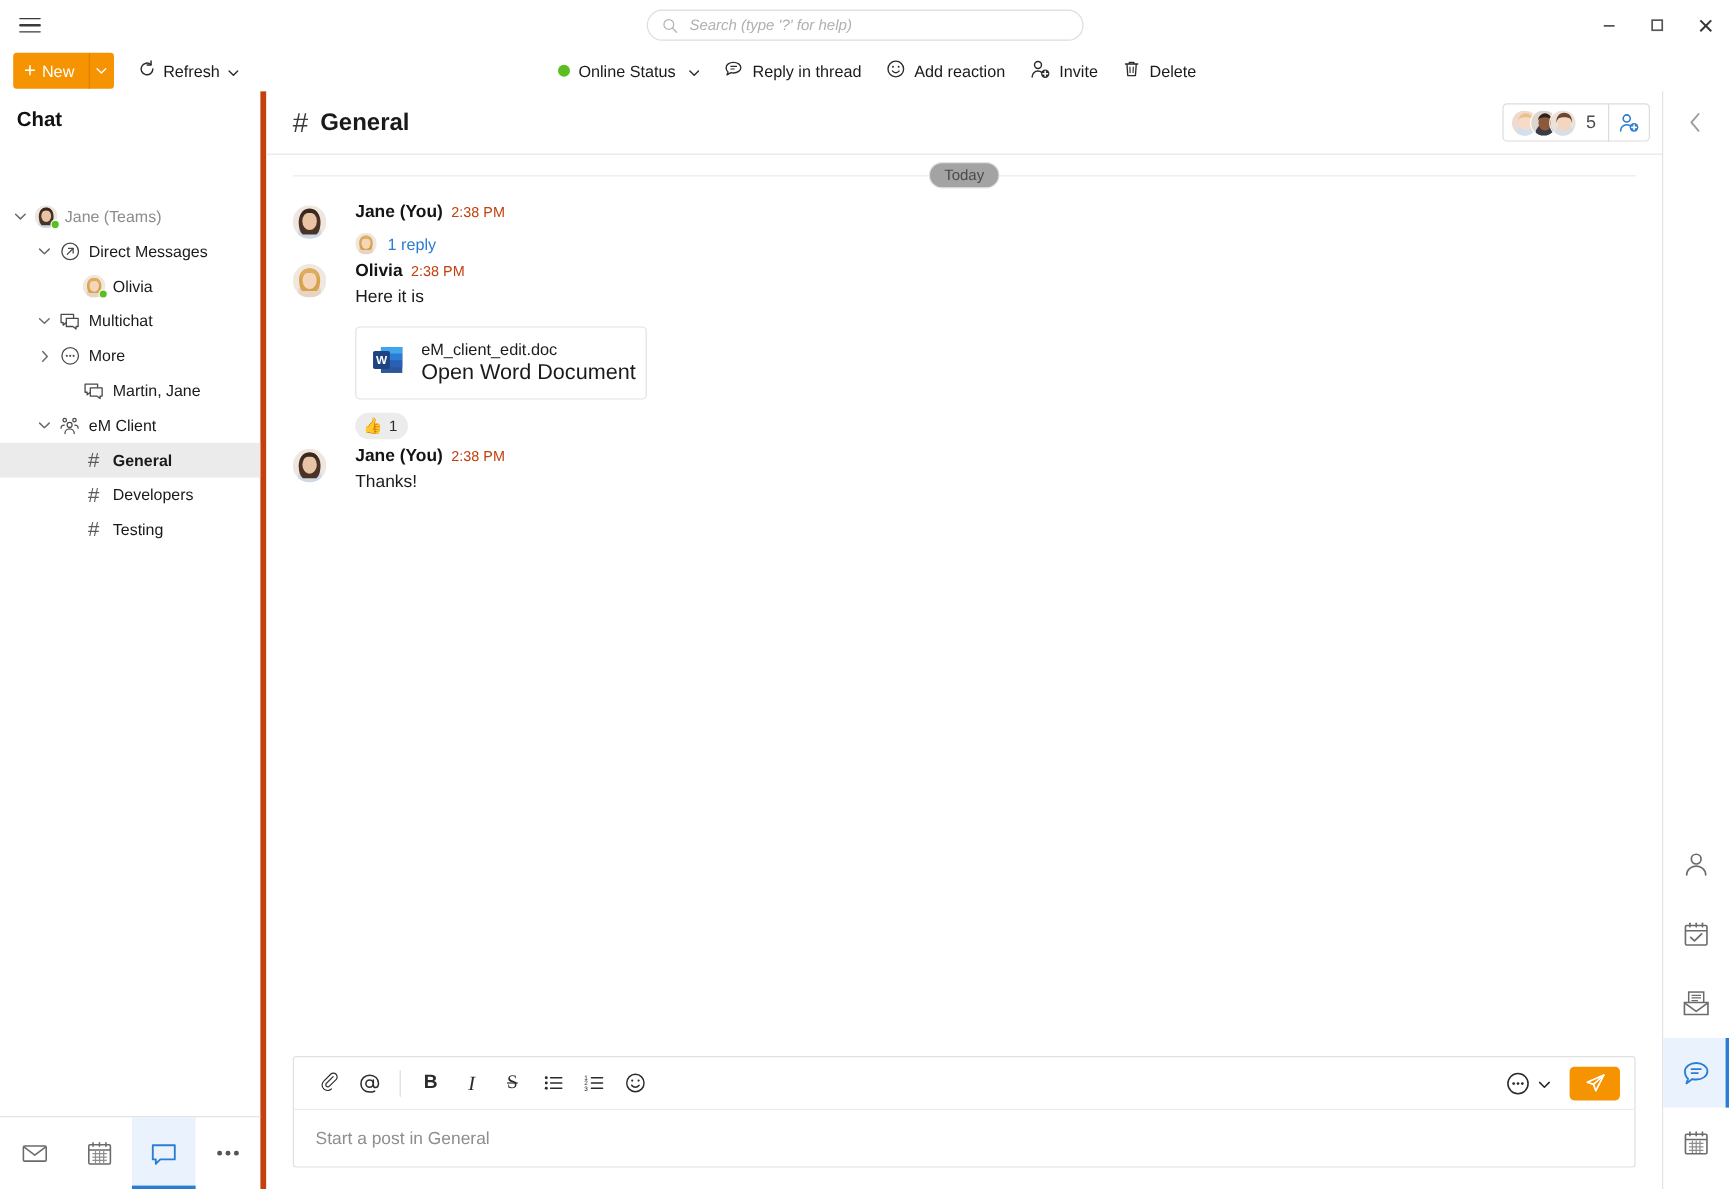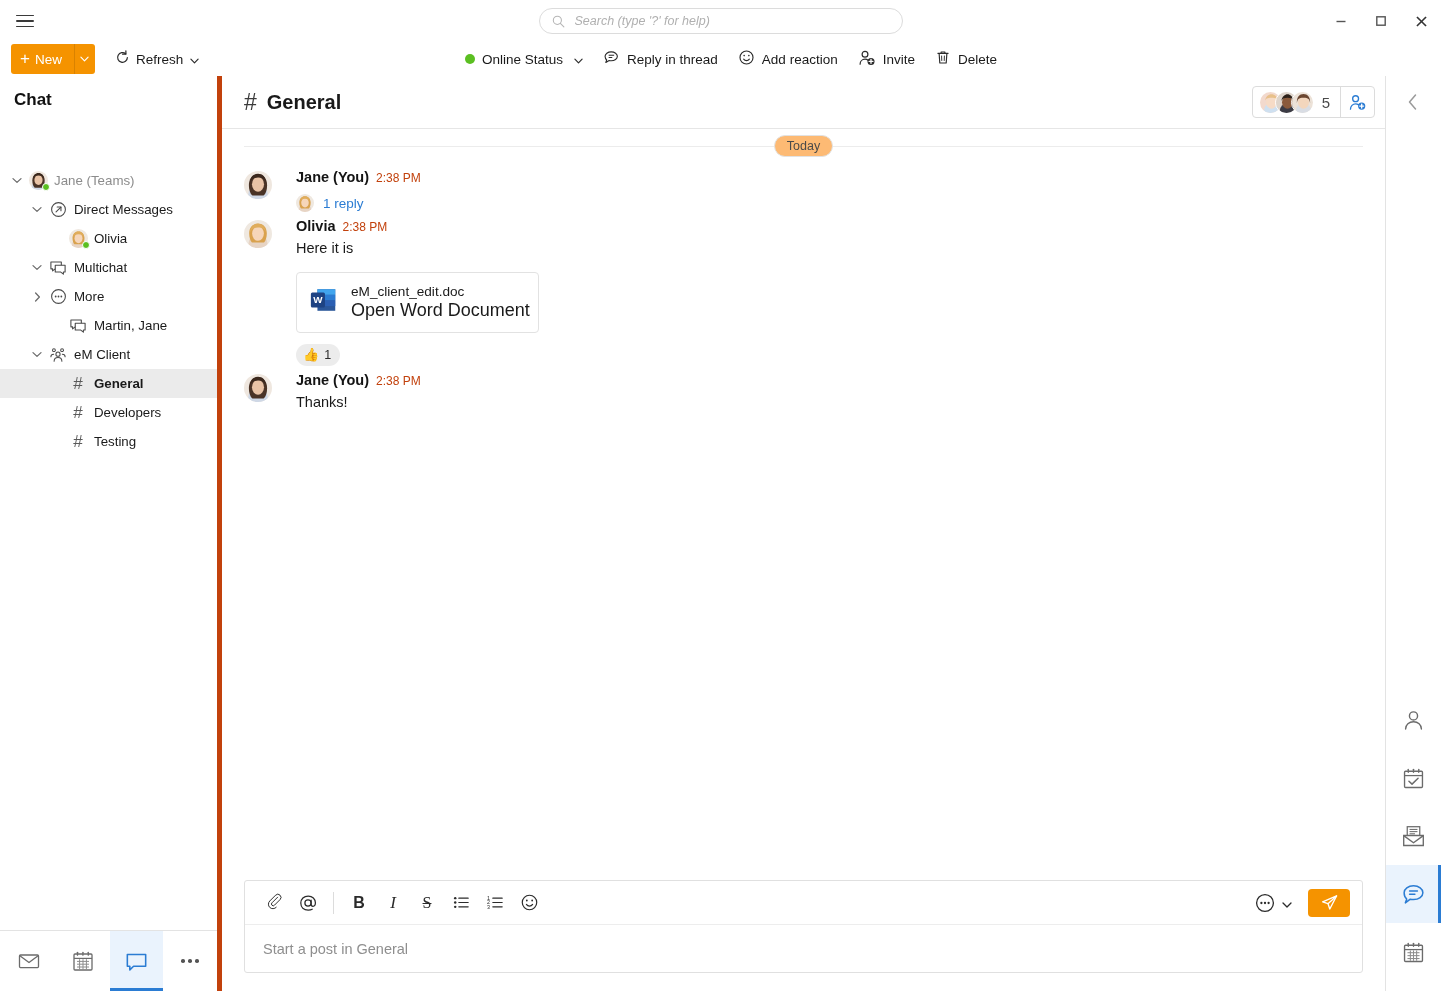--- a/index.html
+++ b/index.html
@@ -197,21 +197,21 @@
     display: flex; align-items: center; justify-content: center;
   }
 
   
   .msgs { flex: 1 1 auto; overflow: hidden; padding: 0 22px; position: relative; }
   .daydivider {
     position: relative; height: 34px; display: flex; align-items: center; justify-content: center;
   }
   .daydivider .line { position: absolute; left: 0; right: 0; top: 50%; height: 1px; background: #ececec; }
   .daydivider .chip {
-    position: relative; background: #fdba74; border: 1px solid #e2e2e2; border-radius: 12px;
+    position: relative; background: #a3a3a3; border: 1px solid #e2e2e2; border-radius: 12px;
     font-size: 12.5px; color: #4a4a4a; padding: 3px 12px;
   }
   .msg { display: flex; padding: 6px 0 0 0; }
   .msg .avatar-col { width: 33px; flex: 0 0 33px; padding-top: 2px; }
   .msg .avatar-col .ava3 { width: 28px; height: 28px; border-radius: 50%; overflow: hidden; display: block; }
   .msg .content { flex: 1 1 auto; padding-left: 19px; min-width: 0; }
   .mhead { display: flex; align-items: baseline; gap: 7px; }
   .mname { font-size: 14.5px; font-weight: bold; color: #141414; }
   .mtime { font-size: 12px; color: #c2410c; }
   .mtext { font-size: 14.5px; color: #1a1a1a; padding-top: 5px; line-height: 1.35; }

